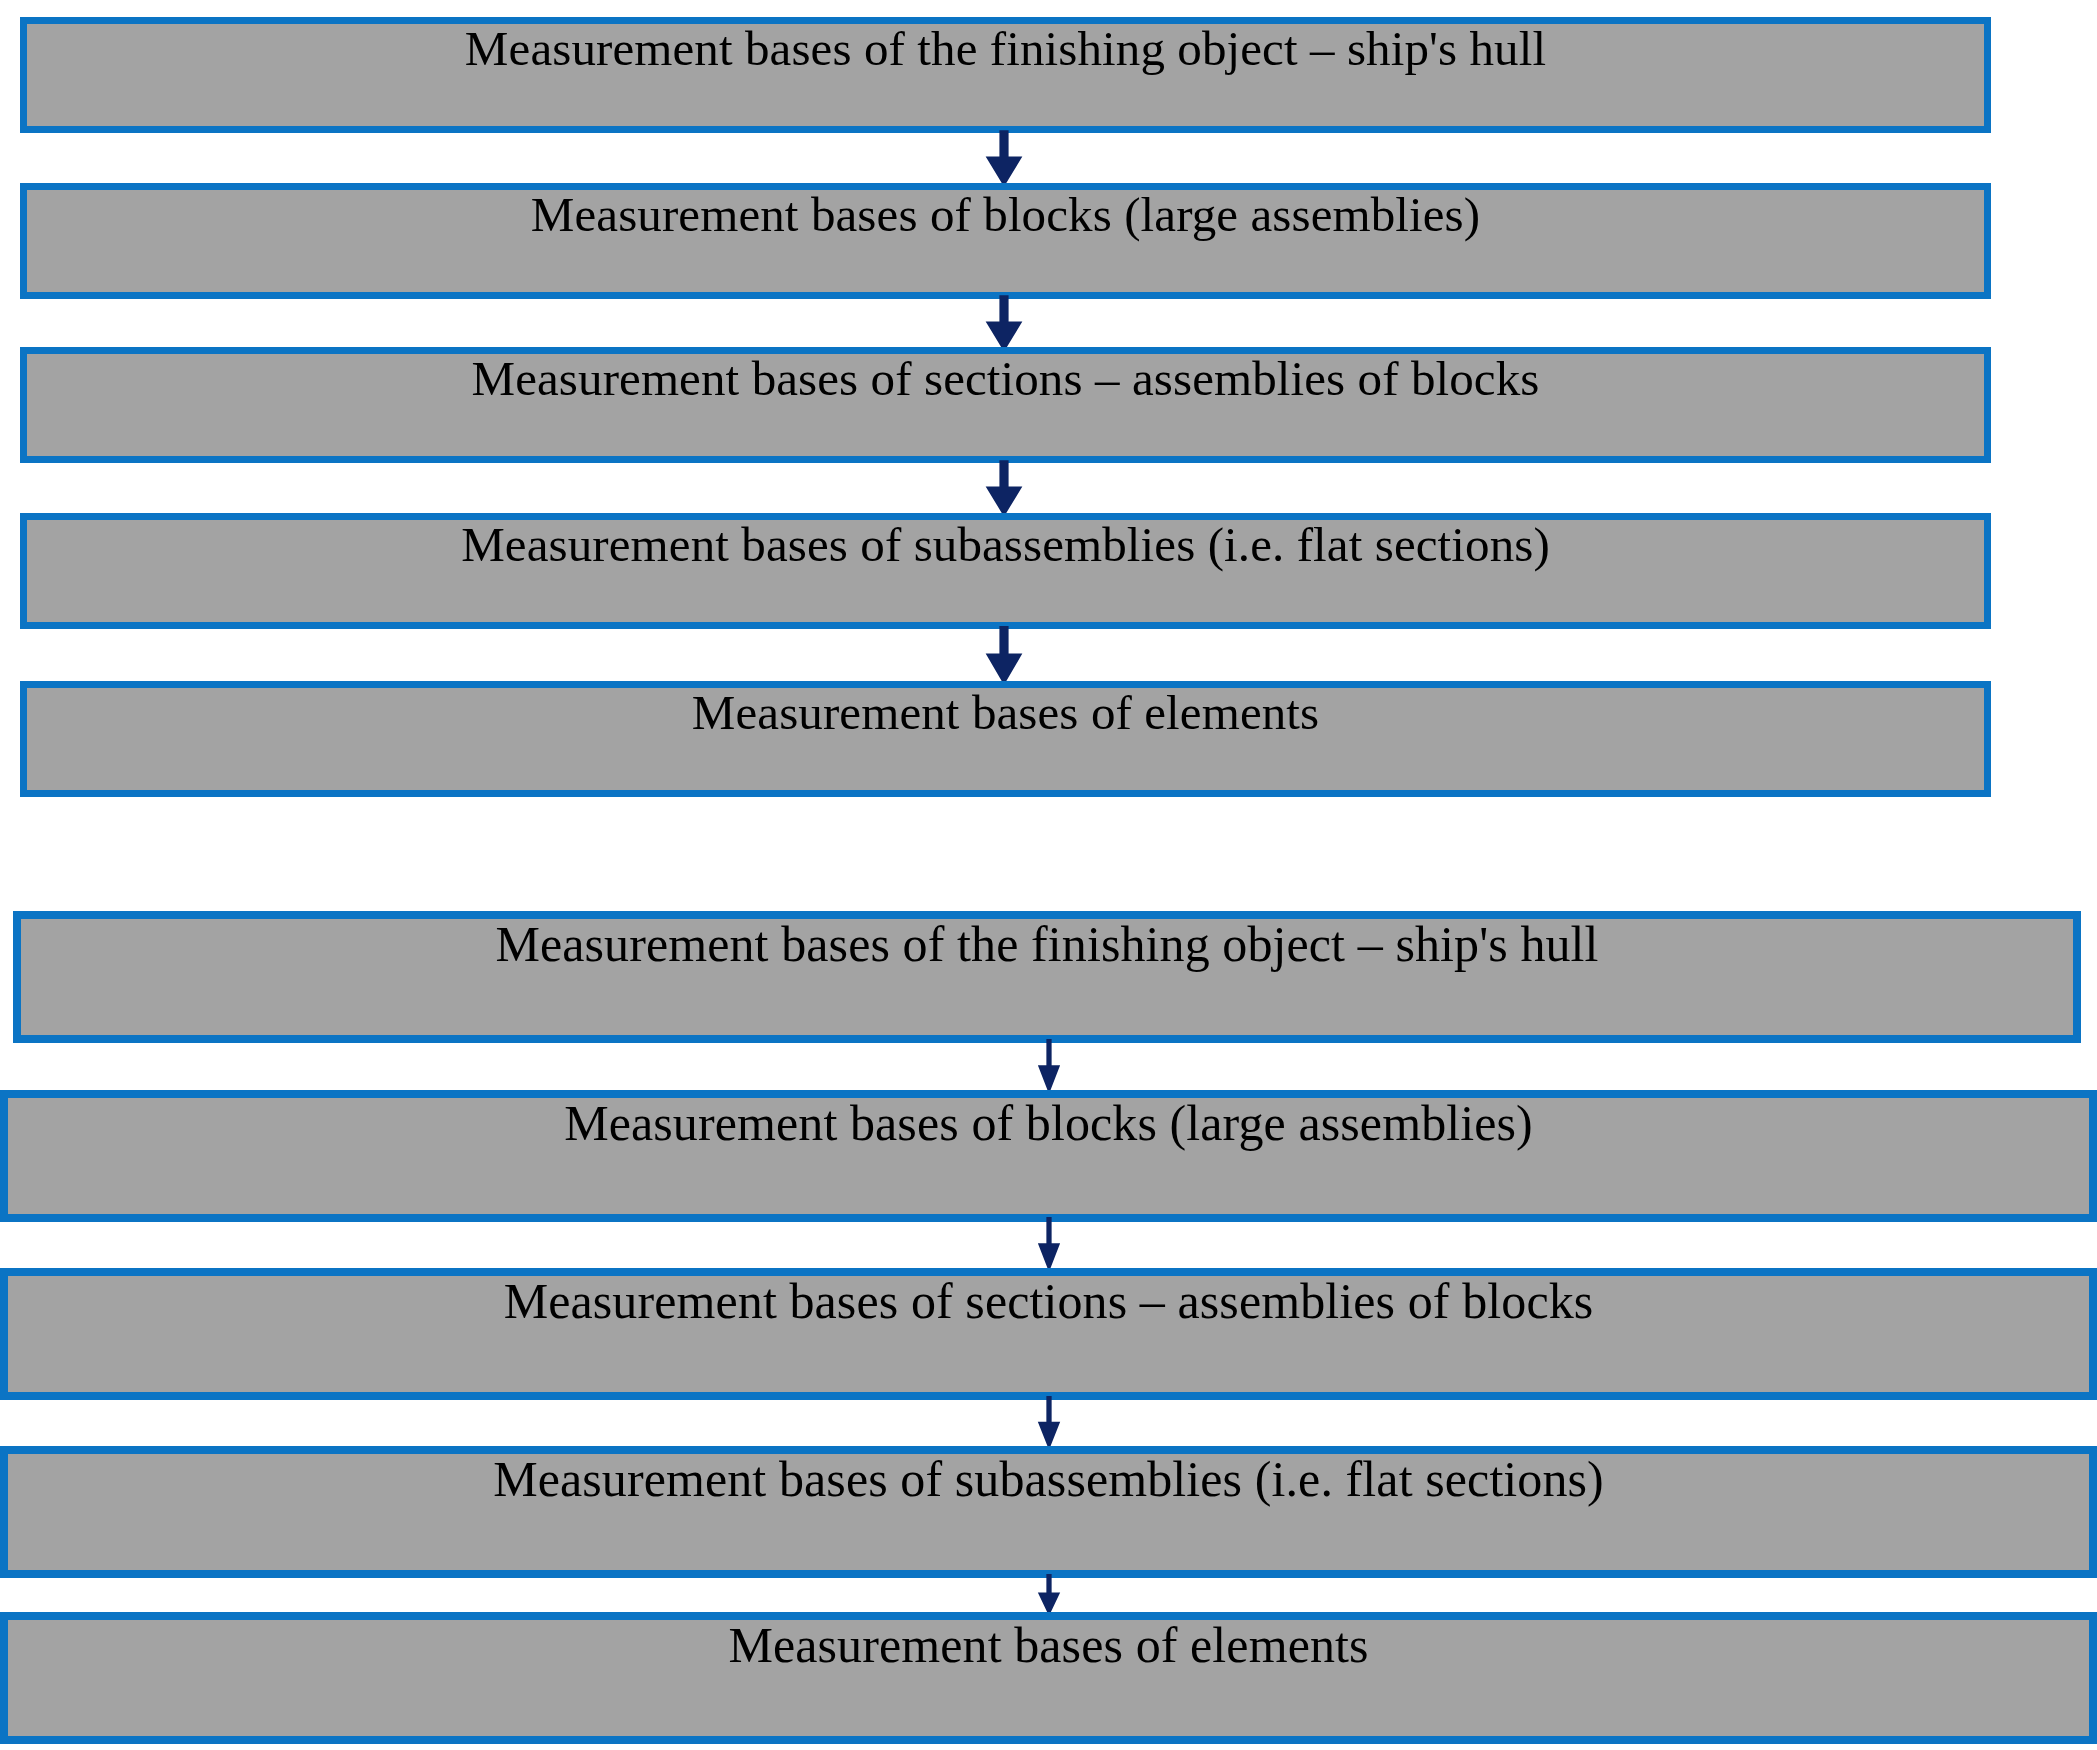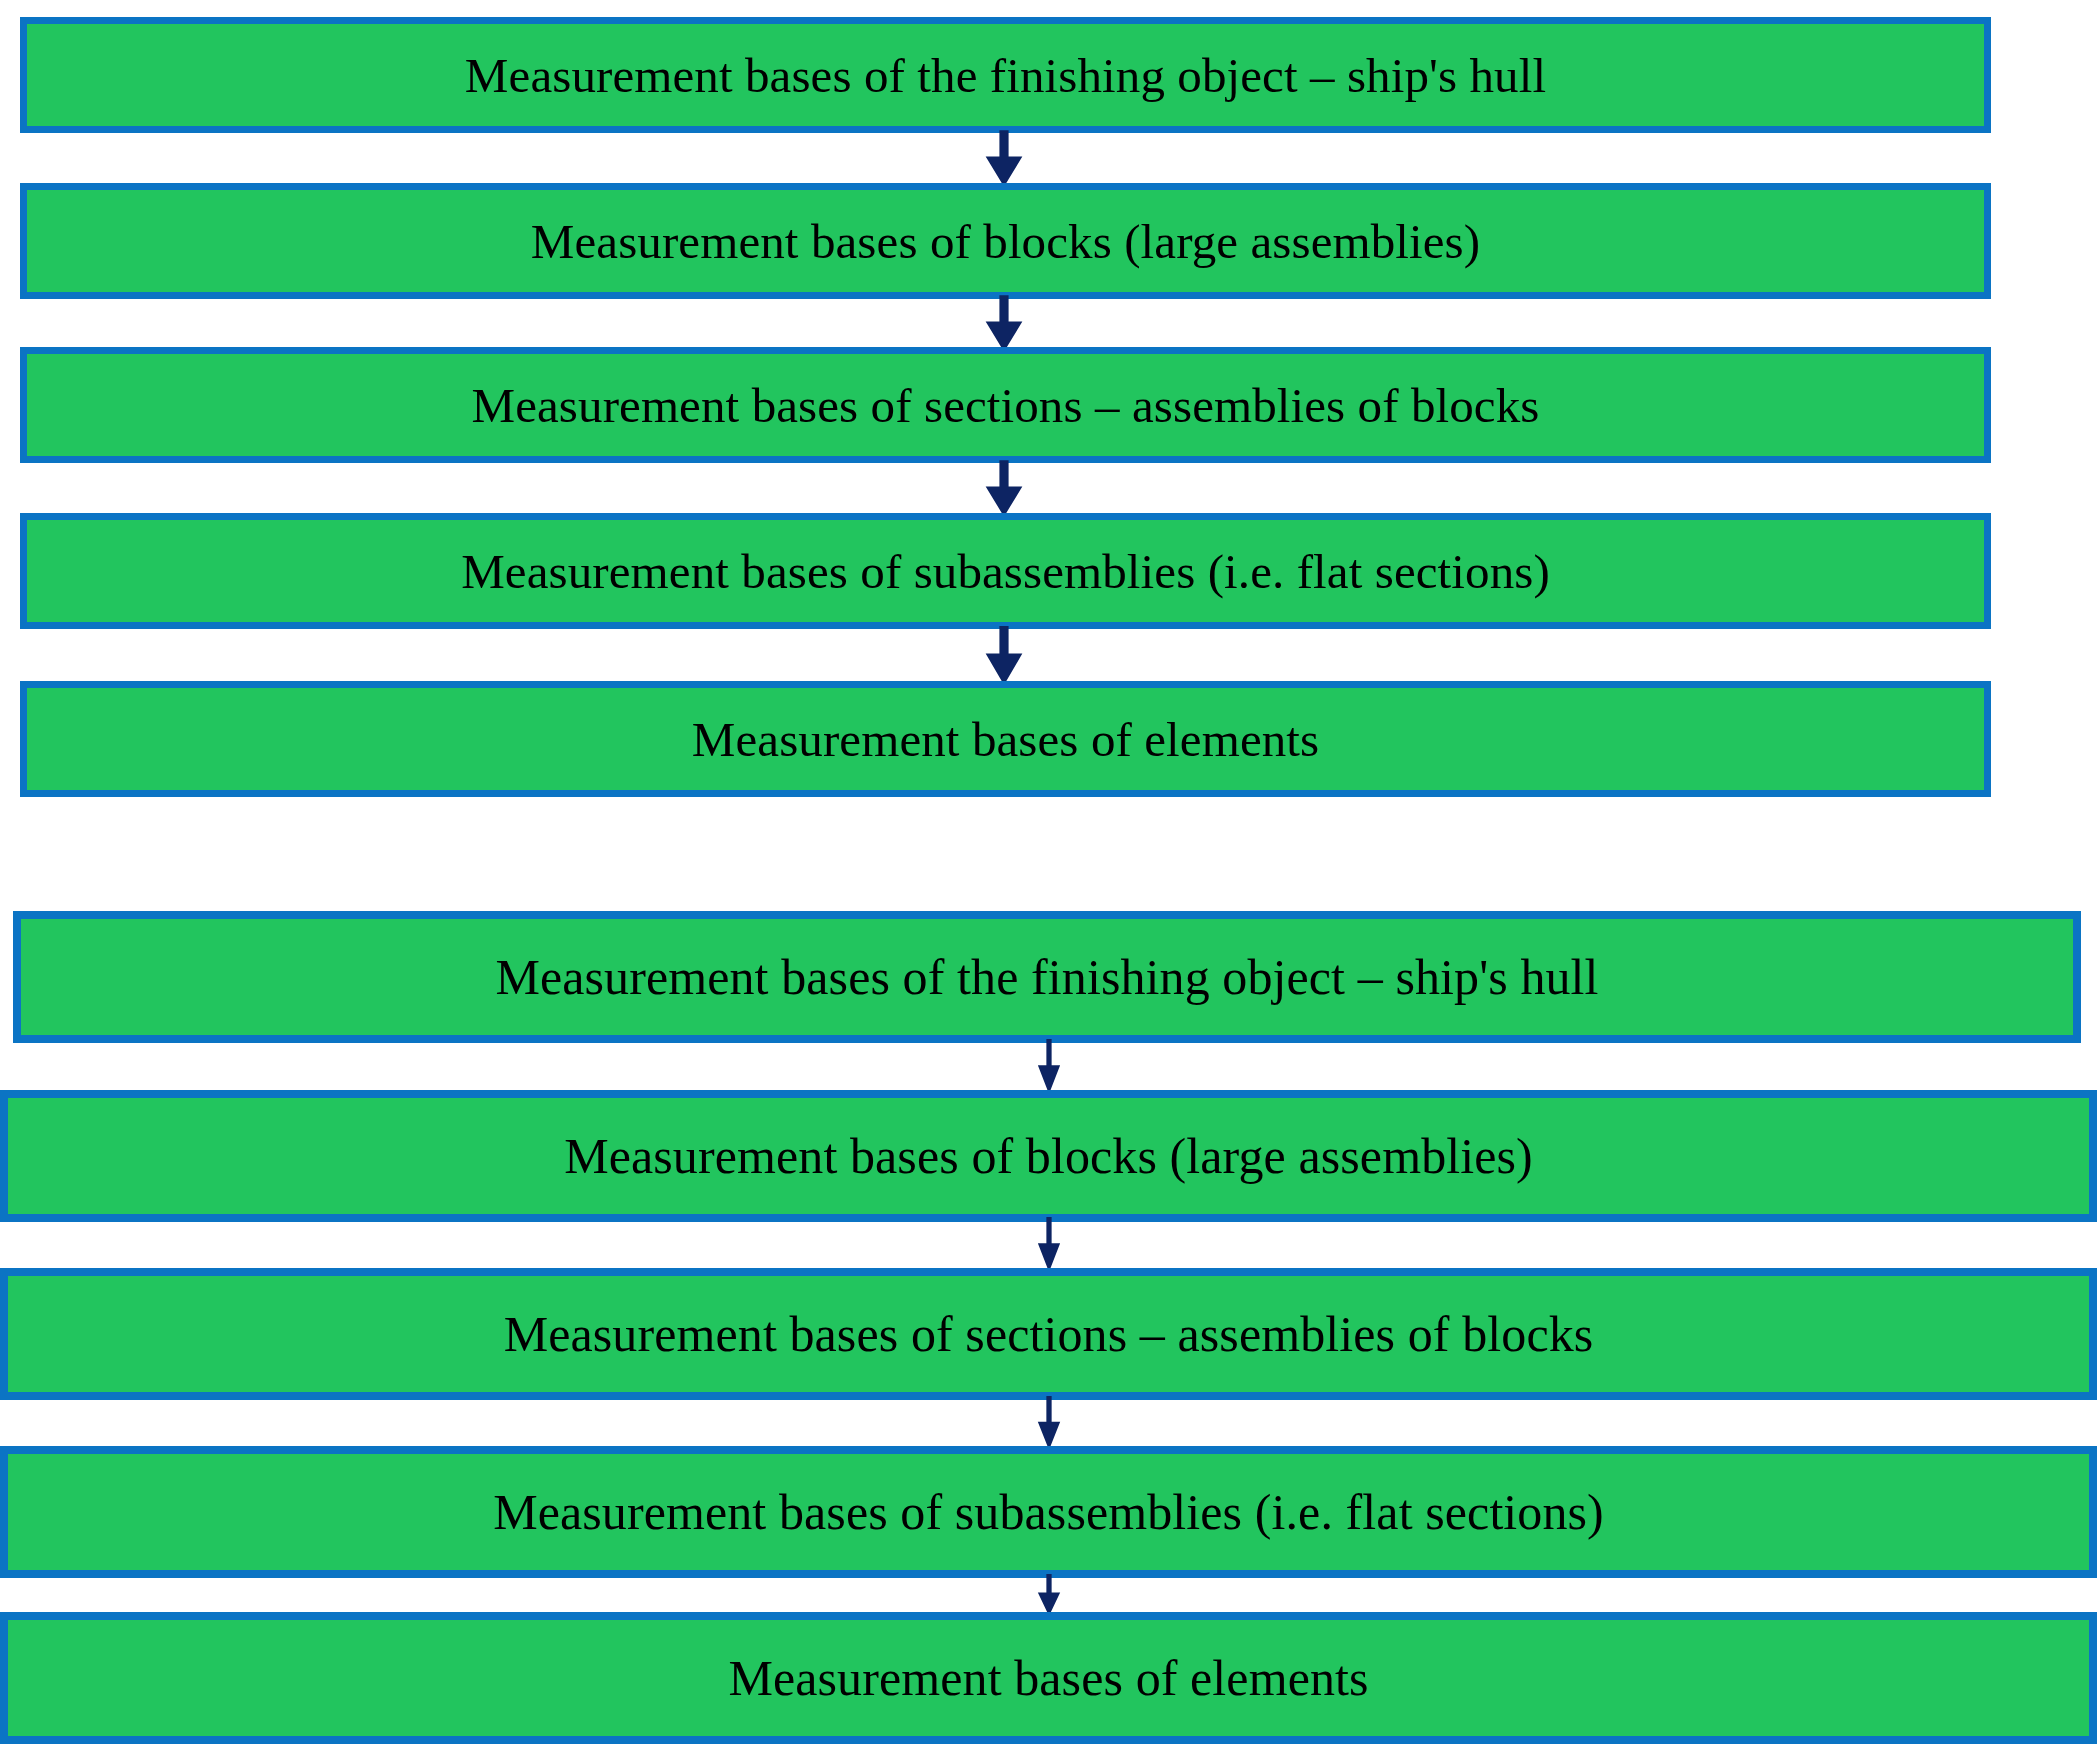--- a/index.html
+++ b/index.html
@@ -20,23 +20,23 @@
     left: 0;
     top: 0;
     width: 2097px;
     height: 1750px;
   }
 
   
   .flow-box {
     position: absolute;
     box-sizing: border-box;
-    background: #22c55e;
+    background: #a3a3a3;
     display: flex;
-    align-items: center;
+    align-items: flex-start;
     justify-content: center;
   }
   .flow-box .box-label {
     color: #000000;
     white-space: nowrap;
     line-height: 1;
   }
 
   
   .g1 .flow-box {

